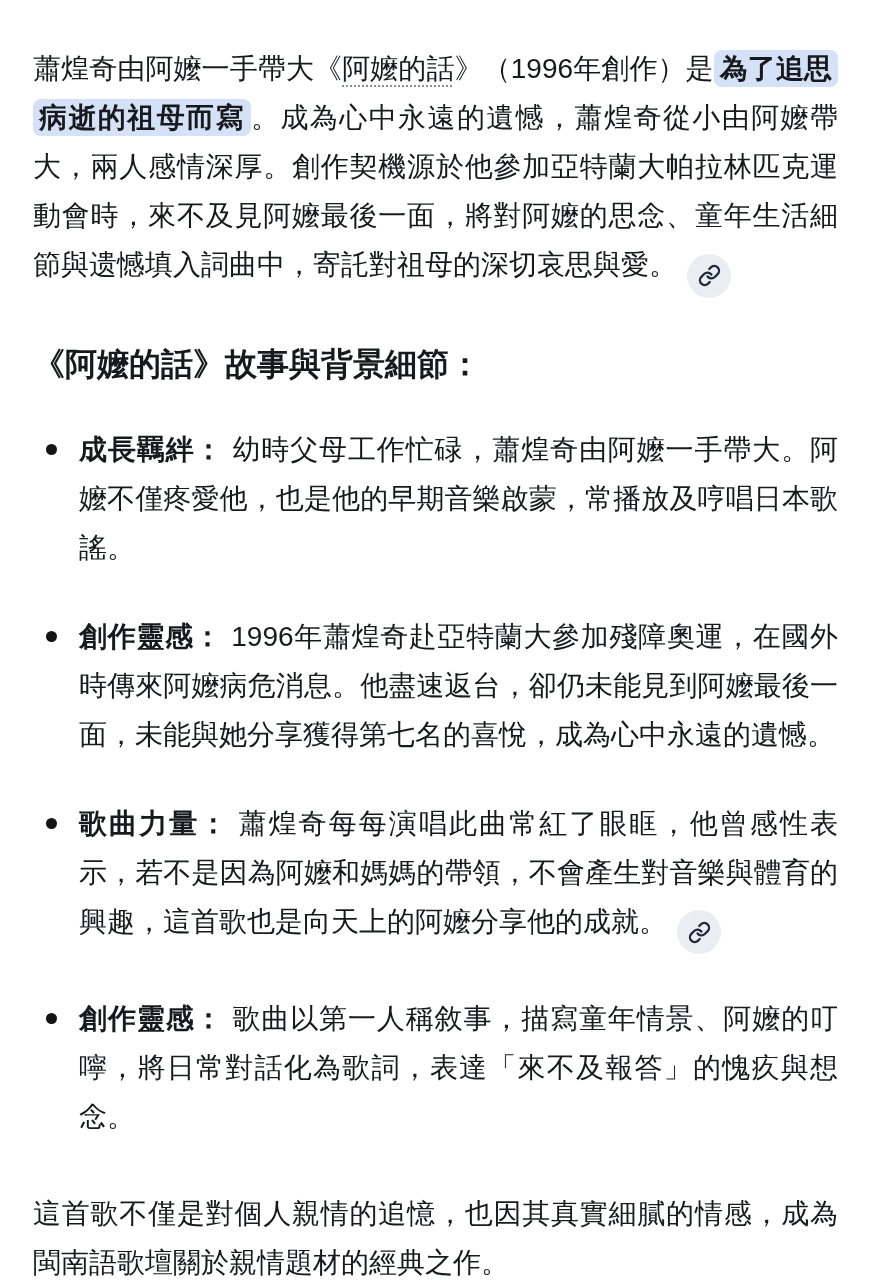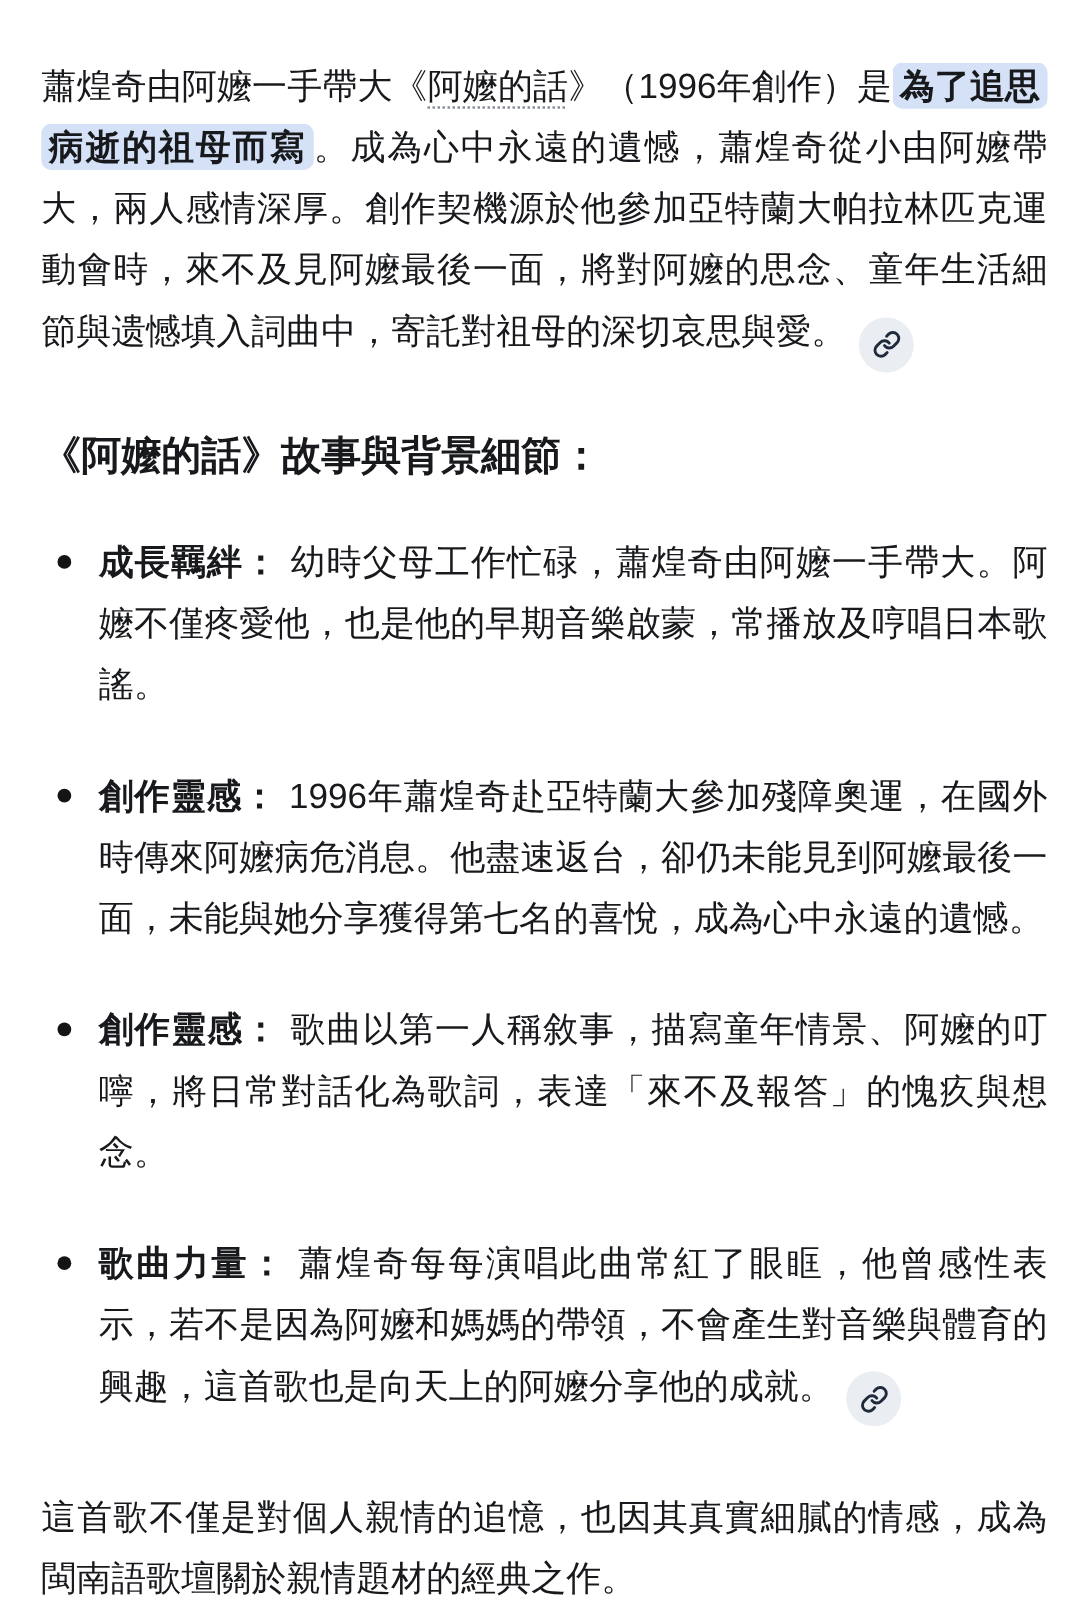--- a/index.html
+++ b/index.html
@@ -119,30 +119,30 @@
       <span class="item-text"><strong class="item-label">成長羈絆：</strong><span>幼時父母工作忙碌，蕭煌奇由阿嬤一手帶大。阿嬤不僅疼愛他，也是他的早期音樂啟蒙，常播放及哼唱日本歌謠。</span></span>
     </li>
 
     <li class="bullet-item">
       <span class="marker"></span>
       <span class="item-text"><strong class="item-label">創作靈感：</strong><span>1996年蕭煌奇赴亞特蘭大參加殘障奧運，在國外時傳來阿嬤病危消息。他盡速返台，卻仍未能見到阿嬤最後一面，未能與她分享獲得第七名的喜悅，成為心中永遠的遺憾。</span></span>
     </li>
 
     <li class="bullet-item">
       <span class="marker"></span>
-      <span class="item-text"><strong class="item-label">創作靈感：</strong><span>歌曲以第一人稱敘事，描寫童年情景、阿嬤的叮嚀，將日常對話化為歌詞，表達「來不及報答」的愧疚與想念。</span></span>
-    </li>
-
-    <li class="bullet-item">
-      <span class="marker"></span>
       <span class="item-text"><strong class="item-label">歌曲力量：</strong><span>蕭煌奇每每演唱此曲常紅了眼眶，他曾感性表示，若不是因為阿嬤和媽媽的帶領，不會產生對音樂與體育的興趣，這首歌也是向天上的阿嬤分享他的成就。</span><button class="citation">
             <svg width="23" height="23" viewBox="0 0 24 24" fill="none" stroke="#1f2a3d" stroke-width="2.4" stroke-linecap="round" stroke-linejoin="round">
               <path d="M10 13a5 5 0 0 0 7.54.54l3-3a5 5 0 0 0-7.07-7.07l-1.72 1.71"></path>
               <path d="M14 11a5 5 0 0 0-7.54-.54l-3 3a5 5 0 0 0 7.07 7.07l1.71-1.71"></path>
             </svg>
           </button></span>
+    </li>
+
+    <li class="bullet-item">
+      <span class="marker"></span>
+      <span class="item-text"><strong class="item-label">創作靈感：</strong><span>歌曲以第一人稱敘事，描寫童年情景、阿嬤的叮嚀，將日常對話化為歌詞，表達「來不及報答」的愧疚與想念。</span></span>
     </li>
 
   </ul>
 
   <p class="para closing">這首歌不僅是對個人親情的追憶，也因其真實細膩的情感，成為閩南語歌壇關於親情題材的經典之作。</p>
 
 </main>
 
 </body></html>

